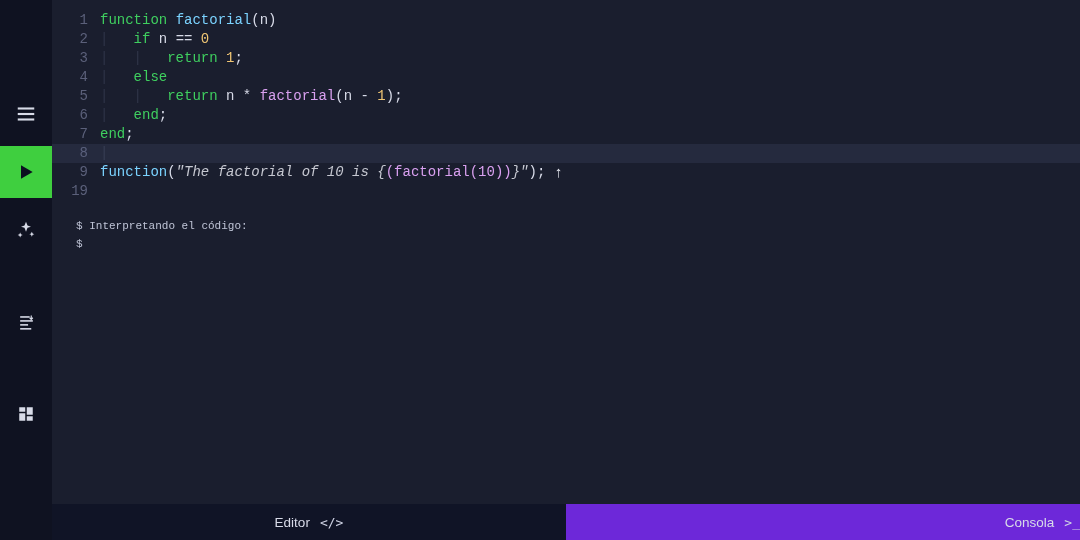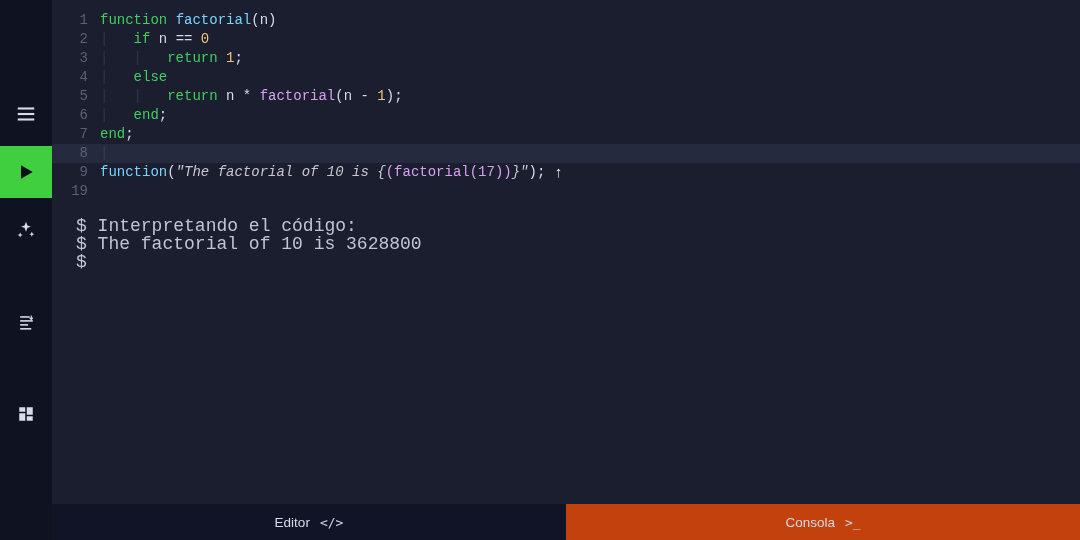--- a/index.html
+++ b/index.html
@@ -75,21 +75,21 @@
     position: absolute;
     left: 454px;
     top: 2px;
     color: #e8eaf2;
     font-size: 15px;
     line-height: 15px;
     z-index: 5;
     transform: translateY(1px);
   }
   .console-area {
-    font-size: 18px;
+    font-size: 11px;
     line-height: 18px;
     padding: 16px 24px 0 24px;
     color: #bfc4d6;
   }
   .prompt { color: #bfc4d6; }
   .bottom-tabs {
     position: absolute;
     bottom: 0;
     left: 0; right: 0;
     height: 36px;
@@ -100,21 +100,21 @@
     flex: 1;
     display: flex;
     align-items: center;
     justify-content: center;
     gap: 10px;
     color: #d8dbe8;
     font-family: ui-sans-serif, -apple-system, 'Segoe UI', sans-serif;
     font-size: 13.5px;
     cursor: pointer;
   }
-  .tab.active { background: #c2410c; }
+  .tab.active { background: #6d28d9; justify-content: flex-end; }
   .tab svg { flex-shrink: 0; }
   .mono-icon { font-family: 'Consolas', 'Monaco', monospace; font-size: 13px; color: #cfd3e4; }
 </style>
 </head>
 <body>
 
 <div class="sidebar">
   <div class="side-btn">
     <svg width="22" height="22" viewBox="0 0 24 24" fill="none" stroke="currentColor" stroke-width="2.3">
         <line x1="3" y1="6" x2="21" y2="6"></line>
@@ -173,30 +173,29 @@
     </div>
     <div class="code">
       <div class="code-line"><span class="txt"><span class="tok-kw">function </span><span class="tok-fn">factorial</span><span class="tok-pun">(</span><span class="tok-var">n</span><span class="tok-pun">)</span></span></div>
       <div class="code-line"><span class="txt"><span class="indent-guide">|   </span><span class="tok-kw">if </span><span class="tok-var">n </span><span class="tok-op">== </span><span class="tok-num">0</span></span></div>
       <div class="code-line"><span class="txt"><span class="indent-guide">|   |   </span><span class="tok-kw">return </span><span class="tok-num">1</span><span class="tok-pun">;</span></span></div>
       <div class="code-line"><span class="txt"><span class="indent-guide">|   </span><span class="tok-kw">else</span></span></div>
       <div class="code-line"><span class="txt"><span class="indent-guide">|   |   </span><span class="tok-kw">return </span><span class="tok-var">n </span><span class="tok-op">* </span><span class="tok-call">factorial</span><span class="tok-pun">(</span><span class="tok-var">n </span><span class="tok-op">- </span><span class="tok-num">1</span><span class="tok-pun">)</span><span class="tok-pun">;</span></span></div>
       <div class="code-line"><span class="txt"><span class="indent-guide">|   </span><span class="tok-kw">end</span><span class="tok-pun">;</span></span></div>
       <div class="code-line"><span class="txt"><span class="tok-kw">end</span><span class="tok-pun">;</span></span></div>
       <div class="code-line"><div class="hl-current"></div><span class="txt"><span class="indent-guide">|</span></span></div>
-      <div class="code-line"><span class="txt"><span class="tok-fn">function</span><span class="tok-pun">(</span><span class="tok-str">"The factorial of 10 is {</span><span class="tok-call">(factorial(17))</span><span class="tok-str">}"</span><span class="tok-pun">)</span><span class="tok-pun">;</span></span>
+      <div class="code-line"><span class="txt"><span class="tok-fn">function</span><span class="tok-pun">(</span><span class="tok-str">"The factorial of 10 is {</span><span class="tok-call">(factorial(10))</span><span class="tok-str">}"</span><span class="tok-pun">)</span><span class="tok-pun">;</span></span>
         <span class="cursor-arrow">↑</span>
       </div>
       <div class="code-line"></div>
     </div>
   </div>
 
   <div class="console-area">
     <div><span class="prompt">$ </span><span>Interpretando el código:</span></div>
-    <div><span class="prompt">$ </span><span>The factorial of 10 is 3628800</span></div>
     <div><span class="prompt">$</span><span></span></div>
   </div>
 
   <div class="bottom-tabs">
     <div class="tab">
       <span>Editor</span>
       <span class="mono-icon">&lt;/&gt;</span>
     </div>
     <div class="tab active">
       <span>Consola</span>

